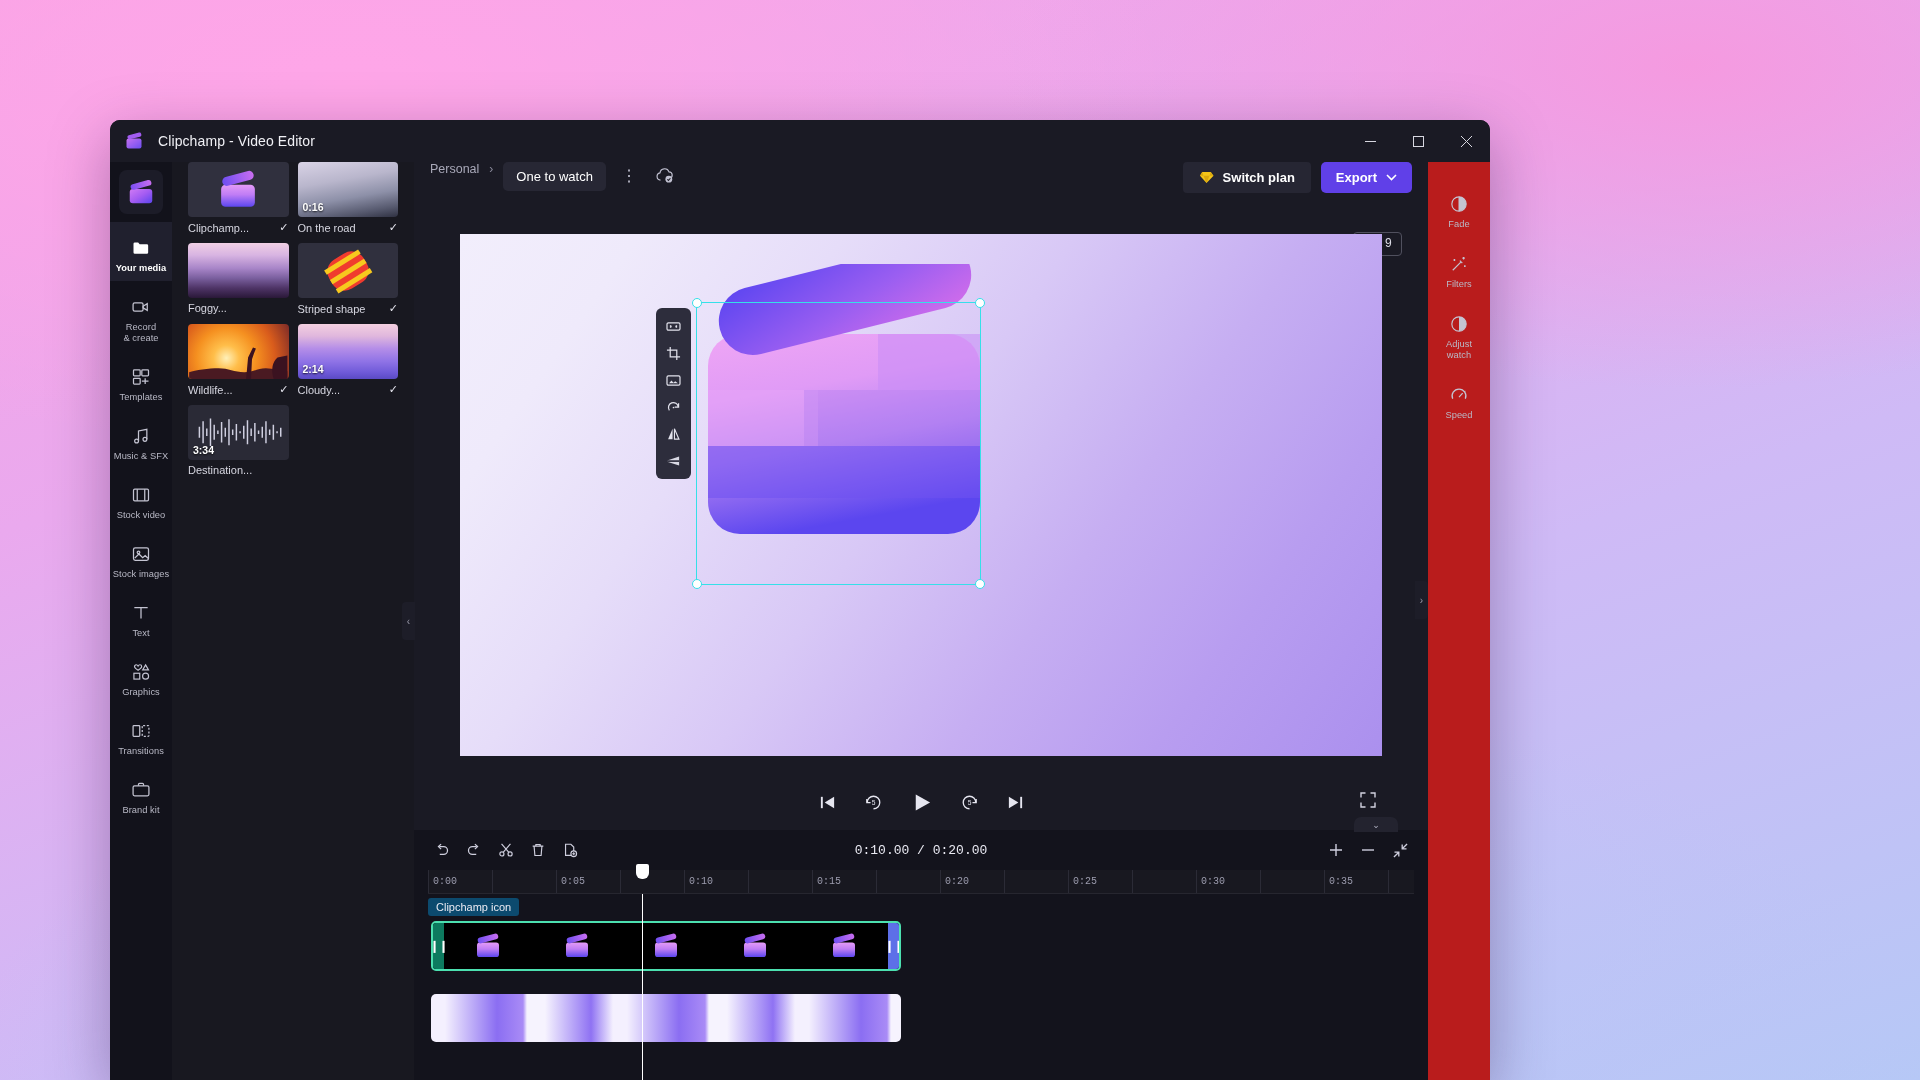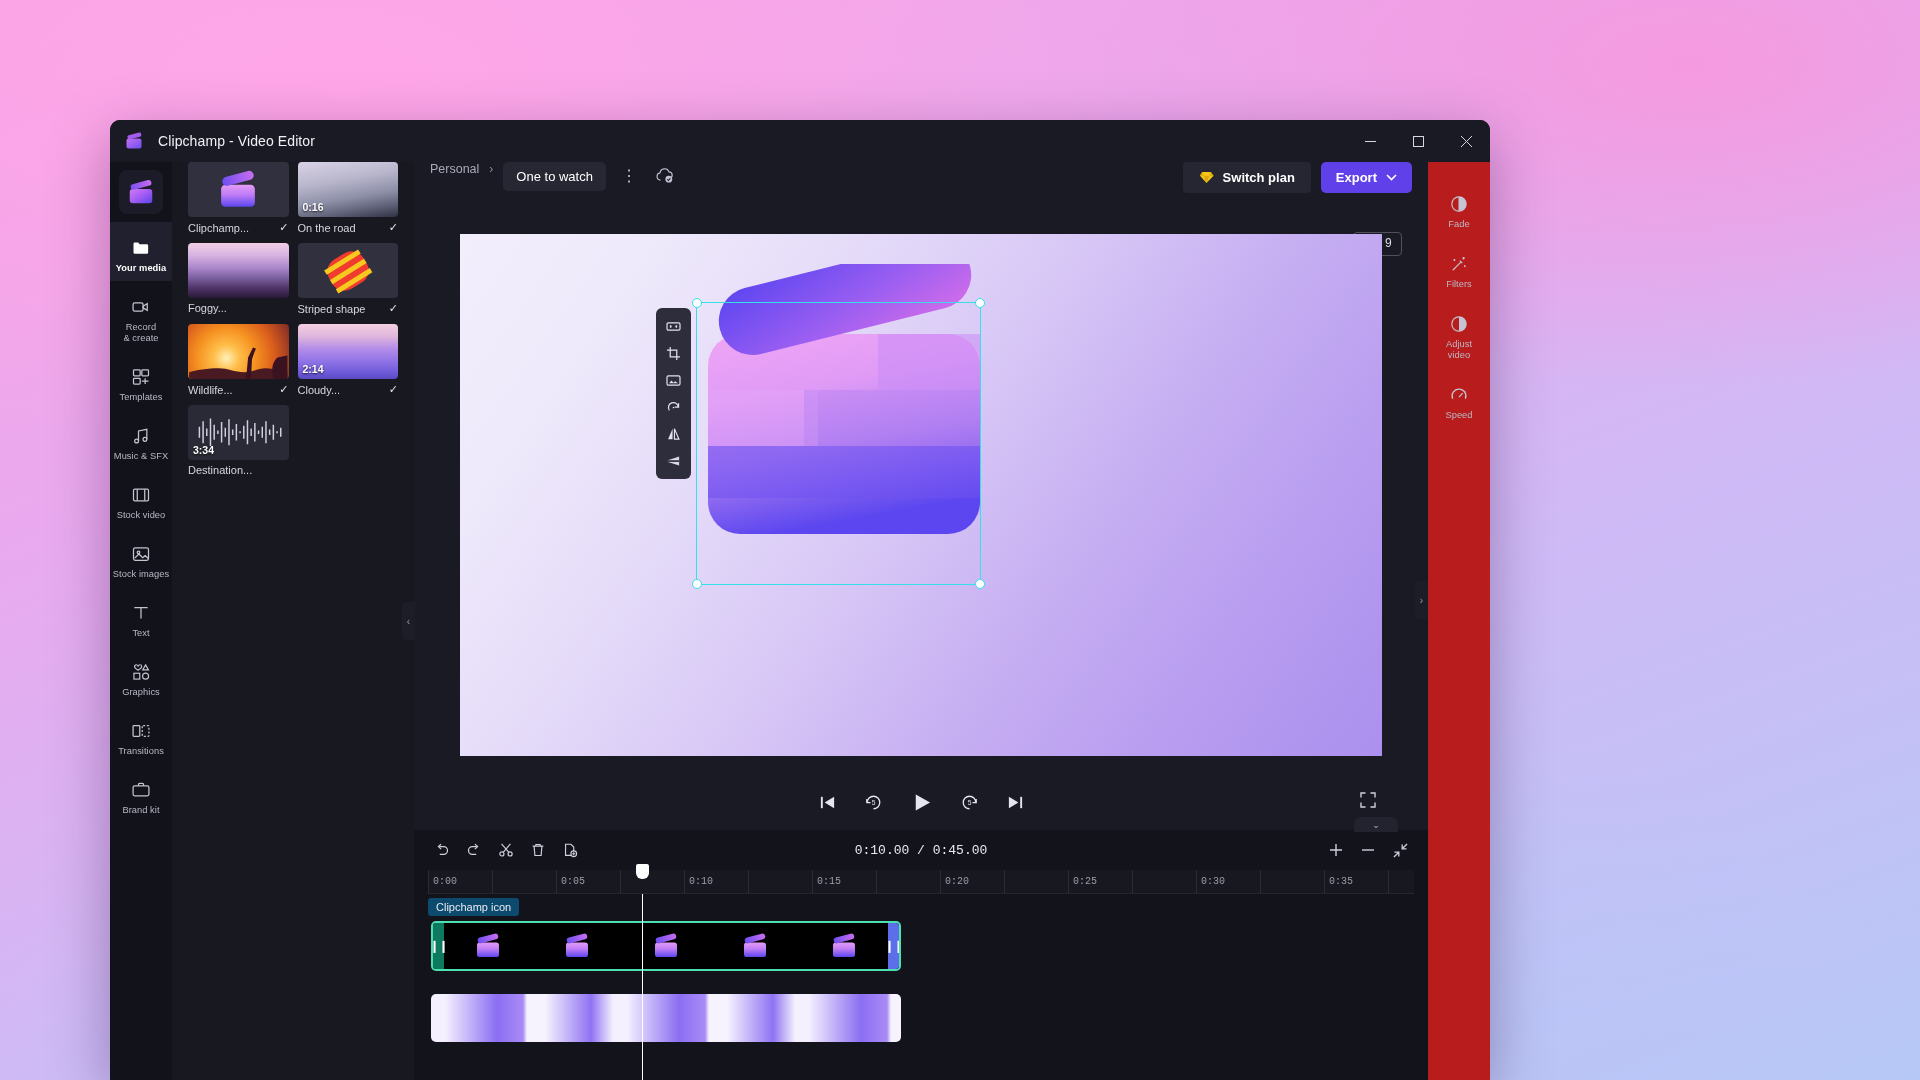--- a/index.html
+++ b/index.html
@@ -691,21 +691,21 @@
           <span class="tl-tool">
             <svg width="16" height="16" viewBox="0 0 18 18" fill="none" stroke="currentColor" stroke-width="1.3">
               <path d="M4 2.5h6l3.2 3.2V15H4z"></path>
                 <circle cx="13.2" cy="13.2" r="3.2" fill="#13131c"></circle>
                 <path d="M13.2 11.5v3.4M11.5 13.2h3.4"></path>
               </svg>
           </span>
           <div id="tl-time">
             <span>0:10.00</span>
             <span>/</span>
-            <span>0:45.00</span>
+            <span>0:20.00</span>
           </div>
           <div class="tl-right">
             <span class="tl-tool">
               <svg width="14" height="14" viewBox="0 0 14 14" stroke="currentColor" stroke-width="1.4">
                   <path d="M7 1v12M1 7h12"></path>
                 </svg>
             </span>
             <span class="tl-tool">
               <svg width="14" height="14" viewBox="0 0 14 14" stroke="currentColor" stroke-width="1.4">
                   <path d="M1 7h12"></path>
@@ -799,21 +799,21 @@
           <path d="M17.5 3.5v3M16 5h3M6.5 6v2.4M5.3 7.2h2.4M19 13.5v2M18 14.5h2"></path>
         </svg>
         <span class="lb">Filters</span>
       </div>
       <div class="rail-item">
         <svg class="ic" viewBox="0 0 24 24">
           <circle cx="12" cy="12" r="8.6" fill="none" stroke="#c4c4d2" stroke-width="1.4"></circle>
           <path d="M12 3.4a8.6 8.6 0 010 17.2z" fill="#c4c4d2"></path>
         </svg>
         <span class="lb">Adjust
-video</span>
+watch</span>
       </div>
       <div class="rail-item">
         <svg class="ic" viewBox="0 0 24 24" fill="none" stroke="#c4c4d2" stroke-width="1.5">
           <path d="M4.4 16.5a8.3 8.3 0 1115.2 0"></path>
             <path d="M12 14.5l4.4-4.8"></path>
           <path d="M17.6 7.5l2.4-.6-1 2.3" fill="#c4c4d2" stroke="none"></path>
         </svg>
         <span class="lb">Speed</span>
       </div>
     </div>

